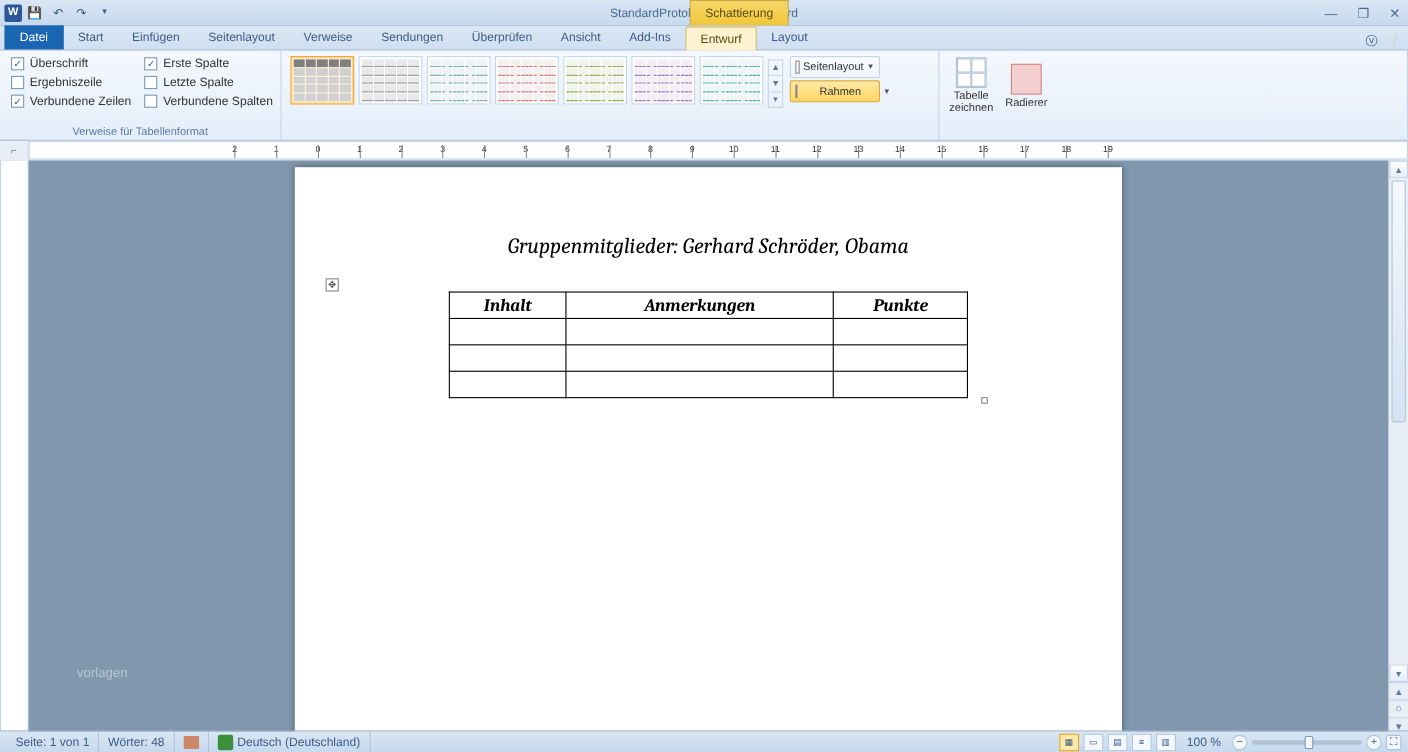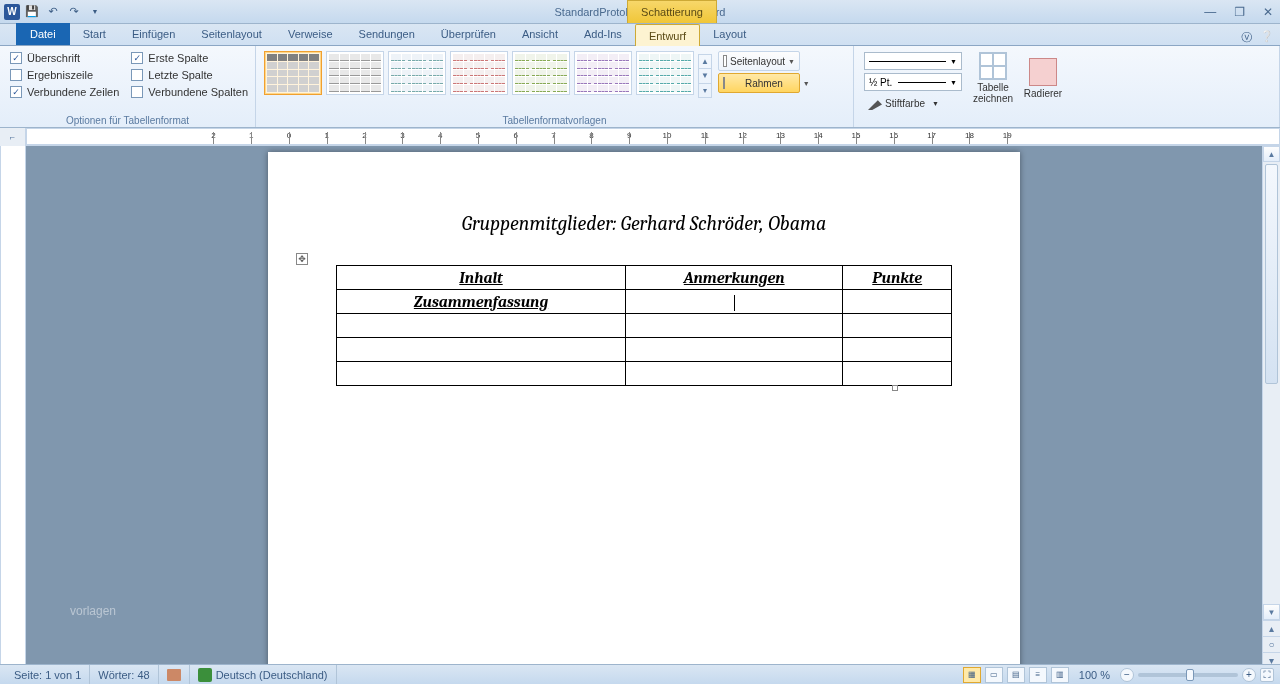--- a/index.html
+++ b/index.html
@@ -9,21 +9,21 @@
 .titlebar { height: 24px; background: linear-gradient(#dae6f3,#c5d9ee); display: flex; align-items: center; font-size: 11px; border-bottom: 1px solid #9db4cc; position: relative; }
 .titlebar .qat { display: flex; align-items: center; gap: 3px; padding-left: 4px; }
 .titlebar .qat .word-icon { width: 16px; height: 16px; background: #2b579a; color:#fff; font-weight:bold; font-size:10px; display:flex; align-items:center; justify-content:center; border-radius:2px;}
 .titlebar .qat .icon-btn { width: 18px; height: 18px; display:flex; align-items:center; justify-content:center; color:#3b5c84; cursor:pointer; font-size:11px;}
 .titlebar .title-text { position:absolute; left:50%; transform:translateX(-50%); color:#4a6a8f; }
 .titlebar .context-tab-header { position:absolute; left:627px; top:0; height:23px; width:90px; background: linear-gradient(#f7d76a,#f0c638); border:1px solid #cda935; border-bottom:none; display:flex; align-items:center; justify-content:center; color:#5a4a15; font-size:11px;}
 .titlebar .win-controls { position:absolute; right:4px; display:flex; gap:12px; color:#4a6a8f;}
 .titlebar .win-controls span { cursor:pointer; font-size:12px; padding:0 3px;}
 
 
-.ribbon-tabs { height: 22px; background: linear-gradient(#dae6f3,#cfe0f2); display:flex; align-items:flex-end; font-size:11px; border-bottom:1px solid #8ba6c4; padding-left:16px; position:relative;}
+.ribbon-tabs { height: 22px; background: linear-gradient(#dae6f3,#cfe0f2); display:flex; align-items:flex-end; font-size:11px; border-bottom:1px solid #8ba6c4; padding-left:4px; position:relative;}
 .ribbon-tabs .file-tab { background:#1a66b3; color:#fff; padding:4px 14px; height:22px; display:flex; align-items:center; cursor:pointer; font-weight:normal;}
 .ribbon-tabs .tab { padding:4px 13px; color:#3b5c84; cursor:pointer; height:22px; display:flex; align-items:center; }
 .ribbon-tabs .tab.active { background:#f4f8fd; border:1px solid #8ba6c4; border-bottom:1px solid #f4f8fd; color:#3b5c84; margin-bottom:-1px; border-radius:2px 2px 0 0;}
 .ribbon-tabs .tab.context { background:#fdf3d1; border:1px solid #cda935; border-bottom:none; color:#5a4a15;}
 .ribbon-tabs .help { position:absolute; right:6px; display:flex; gap:8px; color:#3b5c84; font-size:11px;}
 .ribbon-tabs .help span{cursor:pointer;}
 
 
 .ribbon { height: 82px; background: linear-gradient(#f4f8fd,#e4eefa); border-bottom:1px solid #9db4cc; display:flex; font-size:11px; position:relative;}
 .ribbon-group { border-right:1px solid #c5d5e8; height:100%; display:flex; flex-direction:column; position:relative; padding:2px 4px 0 4px;}
@@ -82,21 +82,21 @@
 .h-ruler .num { position:absolute; top:2px; font-size:8px; transform:translateX(-50%);}
 
 
 .doc-area { position:absolute; top:146px; left:0; right:0; bottom:16px; background:#b8c8d8; display:flex;}
 .v-ruler { width:26px; background:#fff; border:1px solid #c5d5e8; border-top:none;}
 .doc-scroll { flex:1; background:#8097ae; overflow:hidden; display:flex; justify-content:center; position:relative;}
 .page { width:752px; background:#fff; margin-top:6px; box-shadow:0 0 6px rgba(0,0,0,0.4); min-height:900px; padding:60px 40px; position:relative;}
 .page .header-line { text-align:center; font-style:italic; font-size:20px; font-family: Cambria, Georgia, serif; color:#000; margin-bottom:14px;}
 .page .tbl-wrap { margin-top:30px; position:relative;}
 .page .move-handle { position:absolute; left:-12px; top:-12px; width:12px; height:12px; border:1px solid #888; background:#fff; font-size:9px; display:flex; align-items:center; justify-content:center; color:#555; cursor:move;}
-.page table { border-collapse:collapse; width:616px; margin:0 auto;text-decoration:underline;}
+.page table { border-collapse:collapse; width:472px; margin:0 auto;}
 .page th, .page td { border:1.5px solid #000; height:24px; font-family: Cambria, Georgia, serif; font-size:16px; text-align:center;}
 .page th { font-weight:bold; font-style:italic;}
 .page td.hdr { font-weight:bold; font-style:italic;}
 .page .resize-handle { position:absolute; right:82px; bottom:-5px; width:6px; height:6px; background:#fff; border:1px solid #888;}
 .cursor-caret { display:inline-block; width:1px; height:16px; background:#000; vertical-align:middle;}
 .watermark { position:absolute; left:44px; bottom:50px; color:rgba(255,255,255,0.45); font-size:12px; z-index:5;}
 
 .vscroll { width:18px; background:#e8eef5; border-left:1px solid #c5d5e8; display:flex; flex-direction:column;}
 .vscroll .vs-btn { height:16px; display:flex; align-items:center; justify-content:center; font-size:8px; color:#5a7aa0; border:1px solid #c5d5e8; background:linear-gradient(#fdfdfd,#e4eefa); cursor:pointer;}
 .vscroll .vs-track { flex:1; background:#e8eef5; position:relative;}
@@ -180,21 +180,21 @@
         <div class="opt-row">
             <span class="cb"></span>
             <span>Letzte Spalte</span>
           </div>
         <div class="opt-row">
             <span class="cb"></span>
             <span>Verbundene Spalten</span>
           </div>
       </div>
     </div>
-    <div class="group-label">Optionen für Tabellenformat</div>
+    <div class="group-label">Verweise für Tabellenformat</div>
   </div>
 
   <div class="ribbon-group" style="width:598px;">
     <div class="group-body">
       <div class="gallery">
         <div class="style-thumb t1 selected">
             <div class="cell hd"></div>
             <div class="cell hd"></div>
             <div class="cell hd"></div>
             <div class="cell hd"></div>
@@ -394,41 +394,24 @@
             <span>Seitenlayout</span>
             <span class="dd">▼</span>
           </div>
         <div class="sb-btn active">
             <span class="sw" style="background:repeating-linear-gradient(#fff,#fff 3px,#888 3px,#888 4px);"></span>
             <span>Rahmen</span>
             <span class="dd">▼</span>
           </div>
       </div>
     </div>
-    <div class="group-label">Tabellenformatvorlagen</div>
   </div>
 
   <div class="ribbon-group" style="flex:1;">
     <div class="group-body">
-      <div class="ls-col">
-        <div class="ls-dd">
-            <span class="line"></span>
-            <span class="dd">▼</span>
-          </div>
-        <div class="ls-dd">
-            <span>½ Pt.</span>
-            <span class="line" style="margin-left:6px;"></span>
-            <span class="dd">▼</span>
-          </div>
-        <div class="pen-row">
-            <span class="pen-icon"></span>
-            <span>Stiftfarbe</span>
-            <span class="dd" style="font-size:7px;margin-left:4px;">▼</span>
-          </div>
-      </div>
       <div class="draw-btn">
         <div class="big-icon">
             <div></div>
             <div></div>
             <div></div>
             <div></div>
           </div>
         <div class="lbl">Tabelle zeichnen</div>
       </div>
       <div class="draw-btn">
@@ -498,25 +481,20 @@
       <div class="tbl-wrap">
         <div class="move-handle">✥</div>
         <table>
           <tbody>
               <tr>
             <th>Inhalt</th>
             <th>Anmerkungen</th>
             <th>Punkte</th>
           </tr>
           <tr>
-            <td class="hdr">Zusammenfassung</td>
-            <td><span class="cursor-caret"></span></td>
-            <td></td>
-          </tr>
-          <tr>
                 <td></td>
                 <td></td>
                 <td></td>
               </tr>
           <tr>
                 <td></td>
                 <td></td>
                 <td></td>
               </tr>
           <tr>

